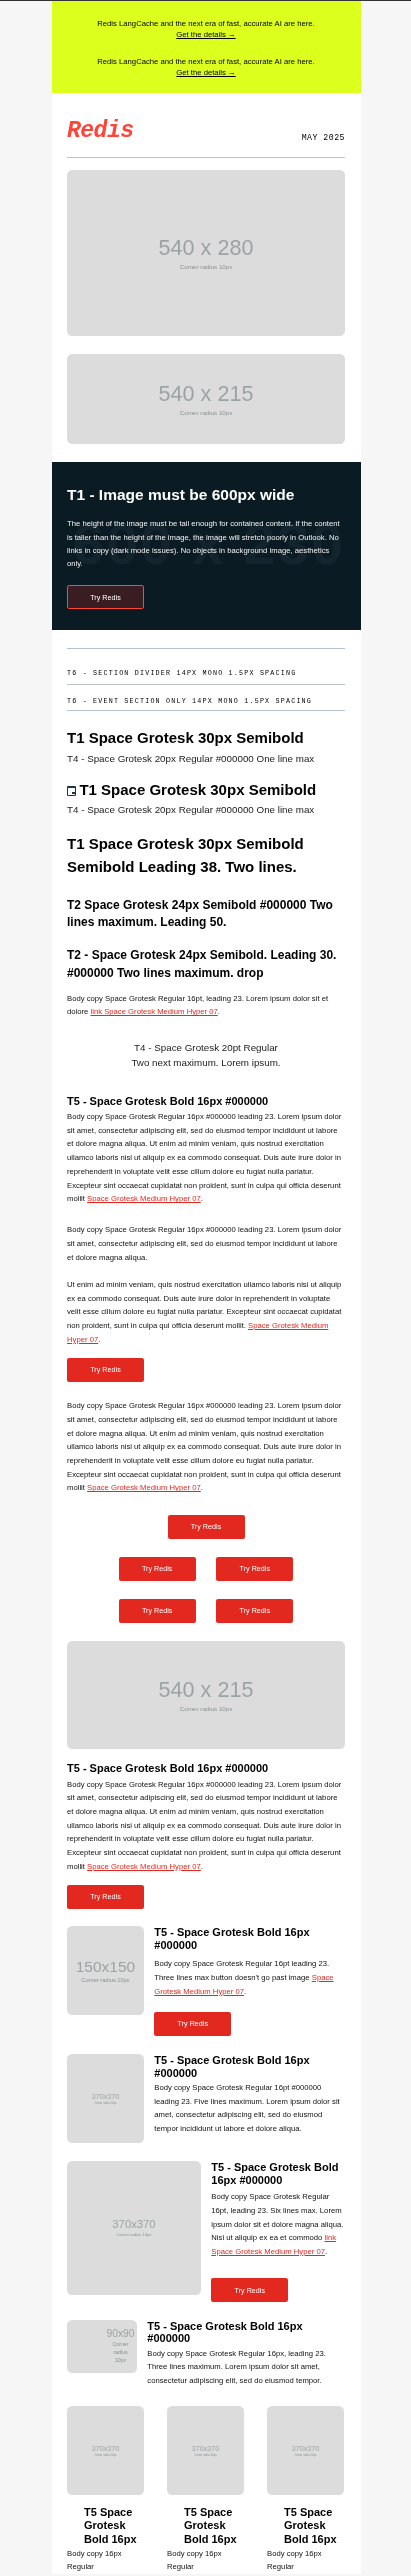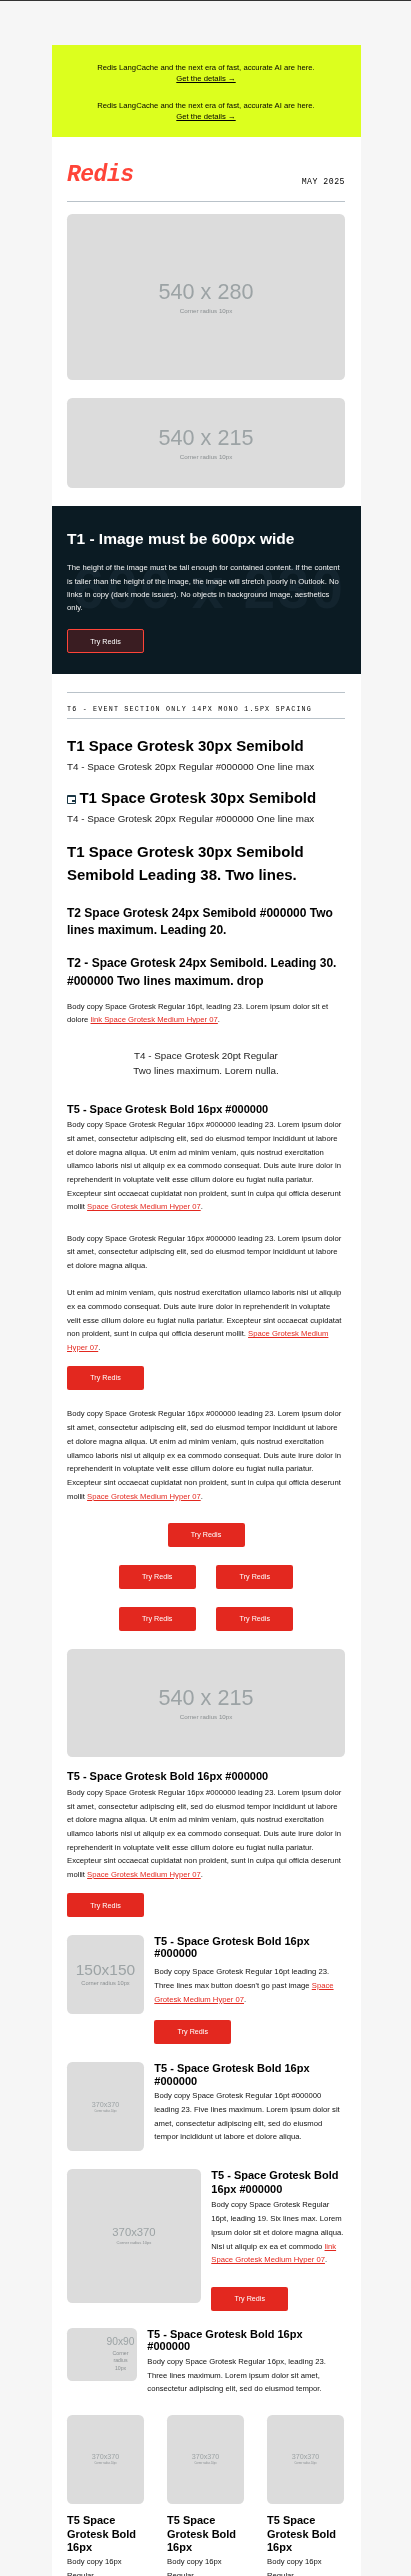--- a/index.html
+++ b/index.html
@@ -1,19 +1,19 @@
 <!DOCTYPE html>
 <html style="font-size:8.2px"><head>
 <meta charset="utf-8">
 <style>
   * { box-sizing: border-box; margin: 0; padding: 0; }
   body { background: #f6f6f6; font-family: "Liberation Sans", "DejaVu Sans", sans-serif; color: #000; width: 412px; }
   .topline { height: 1px; background: #333; }
   .email { width: 309px; margin: 0 auto; background: #fff; }
-  .banner { background: #dcff1e; padding: 16.5px 0 14.4px; text-align: center; font-size: 7.7px; line-height: 11.3px; margin-top: 44px; }
+  .banner { background: #dcff1e; padding: 16.5px 0 14.4px; text-align: center; font-size: 7.7px; line-height: 11.3px; }
   .banner .row { margin-bottom: 16px; }
   .banner .row:last-child { margin-bottom: 0; }
   .banner a { color: #000; text-decoration: underline; }
   .pad { padding: 0 15.5px; }
   .header { display: flex; justify-content: space-between; align-items: flex-end; padding: 24px 15.5px 11.3px; }
   .logo { color: #ff4438; font-family: Liberation Mono, monospace; font-style: italic; font-weight: bold; font-size: 23px; letter-spacing: -0.5px; line-height: 29px; }
   .date { font-family: "Liberation Mono", monospace; font-size: 8.2px; letter-spacing: 0.5px; padding-bottom: 4.1px; }
   .hr { height: 0.5px; background: #b9c2c9; margin: 0 15.5px; }
   .ph { background: #dcdcdc; border-radius: 5.2px; display: flex; flex-direction: column; align-items: center; justify-content: center; color: #9ca3a5; text-align: center; }
   .ph .big { font-size: 21.6px; line-height: 24px; }
@@ -36,21 +36,21 @@
   .t5 { font-size: 11px; font-weight: bold; line-height: 12.4px; }
   .center { text-align: center; }
   .btn-row { display: flex; justify-content: center; gap: 20.6px; }
   .cal-icon { display: inline-block; width: 9.3px; height: 9.3px; border: 1.5px solid #1b3745; border-top-width: 2.6px; border-radius: 1px; position: relative; vertical-align: -1px; margin-right: 3.1px; }
   .cal-icon::after { content: ""; position: absolute; right: 0.5px; bottom: 0.5px; width: 2.6px; height: 2.6px; background: #1b3745; }
   .media { display: flex; gap: 10.3px; align-items: flex-start; }
   .tiles { display: grid; grid-template-columns: repeat(3, 77px); column-gap: 23px; row-gap: 18.5px; }
   .tile .ph { width: 77px; height: 89px; }
   .tile .ph .big { font-size: 7.2px; line-height: 8.2px; }
   .tile .ph .small { font-size: 2.6px; margin-top: 1px; }
-  .tile .t5 { margin-top: 10.3px; line-height: 13.7px; }
+  .tile .t5 { margin-top: 10.3px; line-height: 13.7px; margin-left: 17px; }
   .tile .body { line-height: 13.7px; }
 </style>
 </head>
 <body>
 
 <div class="topline"></div>
 <div class="email">
 
   <div class="banner">
     <div class="row">
@@ -81,38 +81,39 @@
   </div>
 
   <div class="hero" style="margin-top:18px;">
     <div class="ghost">600 x 230</div>
     <h1>T1 - Image must be 600px wide</h1>
     <p>The height of the image must be tall enough for contained content. If the content is taller than the height of the image, the image will stretch poorly in Outlook. No links in copy (dark mode issues). No objects in background image, aesthetics only.</p>
     <a class="btn dark">Try Redis</a>
   </div>
 
   <div class="hr" style="margin-top:18px;"></div>
+  <div class="mono divider-label">T6 - SECTION DIVIDER 14PX MONO 1.5PX SPACING</div>
   <div class="hr"></div>
   <div class="mono divider-label2">T6 - EVENT SECTION ONLY 14PX MONO 1.5PX SPACING</div>
   <div class="hr"></div>
 
   <div class="pad" style="padding-top:17.5px;">
     <div class="t1">T1 Space Grotesk 30px Semibold</div>
     <div class="t4" style="margin-top:4.1px;">T4 - Space Grotesk 20px Regular #000000 One line max</div>
     <div class="t1" style="margin-top:14.4px;">
       <span class="cal-icon"></span><span>T1 Space Grotesk 30px Semibold</span>
     </div>
     <div class="t4" style="margin-top:4.1px;">T4 - Space Grotesk 20px Regular #000000 One line max</div>
     <div class="t1" style="margin-top:15.5px; line-height:23px;">T1 Space Grotesk 30px Semibold Semibold Leading 38. Two lines.</div>
-    <div class="t2" style="margin-top:18.5px;">T2 Space Grotesk 24px Semibold #000000 Two lines maximum. Leading 20.</div>
+    <div class="t2" style="margin-top:18.5px;">T2 Space Grotesk 24px Semibold #000000 Two lines maximum. Leading 50.</div>
     <div class="t2" style="margin-top:15.5px;">T2 - Space Grotesk 24px Semibold. Leading 30. #000000 Two lines maximum. drop</div>
     <p class="body" style="margin-top:9.3px;"><span>Body copy Space Grotesk Regular 16pt, leading 23. Lorem ipsum dolor sit et dolore </span><a href="#">link Space Grotesk Medium Hyper 07</a>.</p>
     <div class="center" style="margin-top:20.6px;">
       <div class="t4" style="line-height:15.5px;">T4 - Space Grotesk 20pt Regular</div>
-      <div class="t4" style="line-height:15.5px;">Two lines maximum. Lorem nulla.</div>
+      <div class="t4" style="line-height:15.5px;">Two next maximum. Lorem ipsum.</div>
     </div>
 
     <div style="margin-top:24px;">
       <div class="t5">T5 - Space Grotesk Bold 16px #000000</div>
       <p class="body" style="margin-top:3.1px;"><span>Body copy Space Grotesk Regular 16px #000000 leading 23. Lorem ipsum dolor sit amet, consectetur adipiscing elit, sed do eiusmod tempor incididunt ut labore et dolore magna aliqua. Ut enim ad minim veniam, quis nostrud exercitation ullamco laboris nisi ut aliquip ex ea commodo consequat. Duis aute irure dolor in reprehenderit in voluptate velit esse cillum dolore eu fugiat nulla pariatur. Excepteur sint occaecat cupidatat non proident, sunt in culpa qui officia deserunt mollit </span><a href="#">Space Grotesk Medium Hyper 07</a>.</p>
       <p class="body" style="margin-top:17.5px;">Body copy Space Grotesk Regular 16px #000000 leading 23. Lorem ipsum dolor sit amet, consectetur adipiscing elit, sed do eiusmod tempor incididunt ut labore et dolore magna aliqua.</p>
       <p class="body" style="margin-top:13.4px;"><span>Ut enim ad minim veniam, quis nostrud exercitation ullamco laboris nisi ut aliquip ex ea commodo consequat. Duis aute irure dolor in reprehenderit in voluptate velit esse cillum dolore eu fugiat nulla pariatur. Excepteur sint occaecat cupidatat non proident, sunt in culpa qui officia deserunt mollit. </span><a href="#">Space Grotesk Medium Hyper 07</a>.</p>
       <a class="btn" style="margin-top:11.3px;">Try Redis</a>
     </div>
 
@@ -135,21 +136,21 @@
       <div class="big">540 x 215</div>
       <div class="small">Corner radius 10px</div>
     </div>
     <div style="margin-top:13.4px;">
       <div class="t5">T5 - Space Grotesk Bold 16px #000000</div>
       <p class="body" style="margin-top:3.1px;"><span>Body copy Space Grotesk Regular 16px #000000 leading 23. Lorem ipsum dolor sit amet, consectetur adipiscing elit, sed do eiusmod tempor incididunt ut labore et dolore magna aliqua. Ut enim ad minim veniam, quis nostrud exercitation ullamco laboris nisi ut aliquip ex ea commodo consequat. Duis aute irure dolor in reprehenderit in voluptate velit esse cillum dolore eu fugiat nulla pariatur. Excepteur sint occaecat cupidatat non proident, sunt in culpa qui officia deserunt mollit </span><a href="#">Space Grotesk Medium Hyper 07</a>.</p>
       <a class="btn" style="margin-top:11.3px;">Try Redis</a>
     </div>
 
     <div class="media" style="margin-top:17.5px;">
-      <div class="ph" style="width:77px; height:79px; flex:none;">
+      <div class="ph" style="width:77px; height:89px; flex:none;">
         <div class="big" style="font-size:15.5px; line-height:16.5px;">150x150</div>
         <div class="small" style="font-size:5.7px; margin-top:2.1px;">Corner radius 10px</div>
       </div>
       <div>
         <div class="t5">T5 - Space Grotesk Bold 16px #000000</div>
         <p class="body" style="margin-top:6px;"><span>Body copy Space Grotesk Regular 16pt leading 23. Three lines max button doesn't go past image </span><a href="#">Space Grotesk Medium Hyper 07</a>.</p>
         <a class="btn" style="margin-top:13.4px;">Try Redis</a>
       </div>
     </div>
 
@@ -164,21 +165,21 @@
       </div>
     </div>
 
     <div class="media" style="margin-top:17.5px;">
       <div class="ph" style="width:134px; height:134px; flex:none;">
         <div class="big" style="font-size:11.3px; line-height:12.4px;">370x370</div>
         <div class="small" style="font-size:4.1px; margin-top:1.5px;">Corner radius 10px</div>
       </div>
       <div>
         <div class="t5" style="line-height:13.7px;">T5 - Space Grotesk Bold 16px #000000</div>
-        <p class="body" style="margin-top:2.1px;"><span>Body copy Space Grotesk Regular 16pt, leading 19. Six lines max. Lorem ipsum dolor sit et dolore magna aliqua. Nisi ut aliquip ex ea et commodo </span><a href="#">link Space Grotesk Medium Hyper 07</a>.</p>
+        <p class="body" style="margin-top:2.1px;"><span>Body copy Space Grotesk Regular 16pt, leading 23. Six lines max. Lorem ipsum dolor sit et dolore magna aliqua. Nisi ut aliquip ex ea et commodo </span><a href="#">link Space Grotesk Medium Hyper 07</a>.</p>
         <a class="btn" style="margin-top:19.6px;">Try Redis</a>
       </div>
     </div>
 
     <div class="media" style="margin-top:17.5px;">
       <div class="ph" style="width:70px; height:53px; flex:none;padding-left:37px;">
         <div class="big" style="font-size:10.3px; line-height:11.3px;">90x90</div>
         <div class="small" style="font-size:5.2px; margin-top:2.1px; padding:0 5.2px; line-height:7.7px;">Corner radius 10px</div>
       </div>
       <div>

